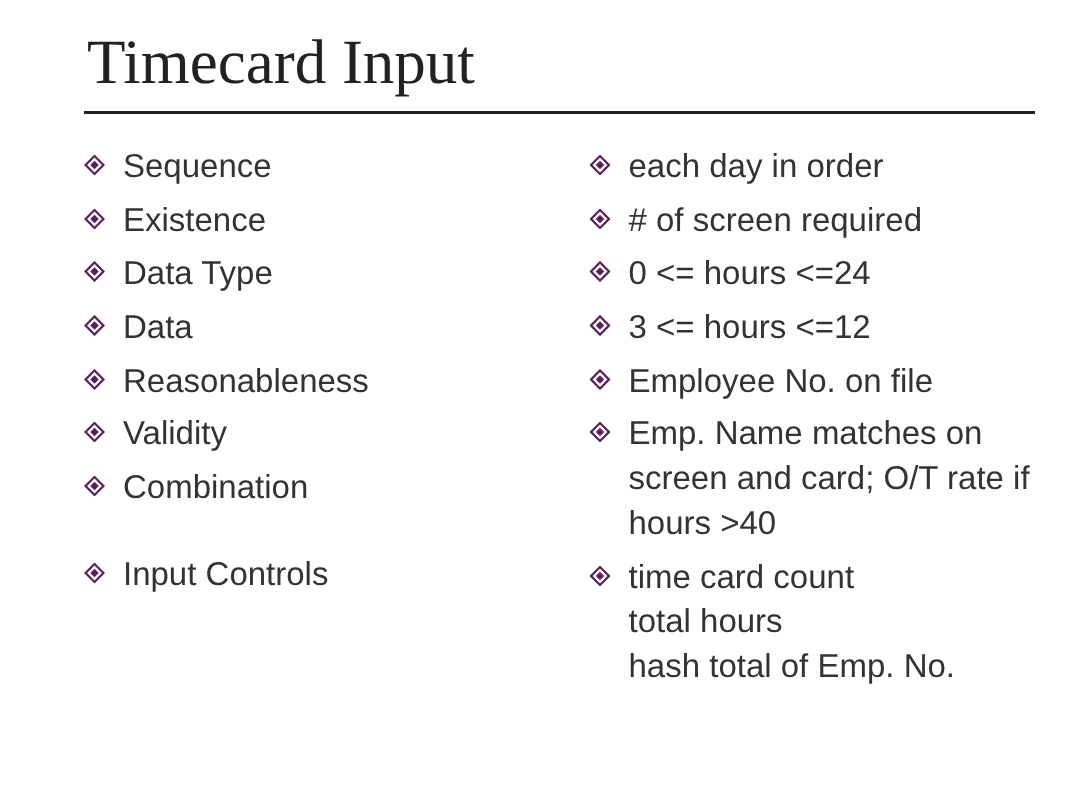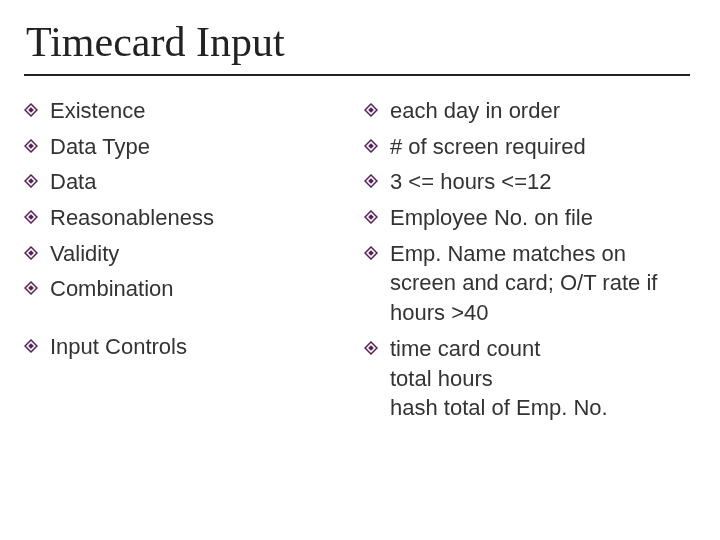--- a/index.html
+++ b/index.html
@@ -9,21 +9,21 @@
     height: 540px;
     background: #ffffff;
     font-family: Verdana, Geneva, sans-serif;
     overflow: hidden;
   }
   .slide {
     width: 720px;
     height: 540px;
     position: relative;
     box-sizing: border-box;
-    padding: 18px 30px 20px 24px;
+    padding: 18px 30px 20px 56px;
   }
   .title {
     font-family: "Times New Roman", Times, serif;
     font-size: 42px;
     color: #222;
     margin: 0 0 8px 2px;
     font-weight: 400;
   }
   .rule {
     border: none;
@@ -76,20 +76,28 @@
 
   <div class="cols">
     <div class="col col-left">
       <ul class="bullets" id="left-list">
           <li>
             <svg class="bullet-icon" viewBox="0 0 14 14">
               <rect x="2" y="2" width="10" height="10" fill="#5a1f5a" transform="rotate(45 7 7)"></rect>
               <rect x="3.5" y="3.5" width="7" height="7" fill="#fff" transform="rotate(45 7 7)"></rect>
               <rect x="5" y="5" width="4" height="4" fill="#5a1f5a" transform="rotate(45 7 7)"></rect>
             </svg>
+            <span class="multiline">Sequence</span>
+          </li>
+          <li>
+            <svg class="bullet-icon" viewBox="0 0 14 14">
+              <rect x="2" y="2" width="10" height="10" fill="#5a1f5a" transform="rotate(45 7 7)"></rect>
+              <rect x="3.5" y="3.5" width="7" height="7" fill="#fff" transform="rotate(45 7 7)"></rect>
+              <rect x="5" y="5" width="4" height="4" fill="#5a1f5a" transform="rotate(45 7 7)"></rect>
+            </svg>
             <span class="multiline">Existence</span>
           </li>
           <li>
             <svg class="bullet-icon" viewBox="0 0 14 14">
               <rect x="2" y="2" width="10" height="10" fill="#5a1f5a" transform="rotate(45 7 7)"></rect>
               <rect x="3.5" y="3.5" width="7" height="7" fill="#fff" transform="rotate(45 7 7)"></rect>
               <rect x="5" y="5" width="4" height="4" fill="#5a1f5a" transform="rotate(45 7 7)"></rect>
             </svg>
             <span class="multiline">Data Type</span>
           </li>
@@ -148,20 +156,28 @@
             </svg>
             <span class="multiline">each day in order</span>
           </li>
           <li>
             <svg class="bullet-icon" viewBox="0 0 14 14">
               <rect x="2" y="2" width="10" height="10" fill="#5a1f5a" transform="rotate(45 7 7)"></rect>
               <rect x="3.5" y="3.5" width="7" height="7" fill="#fff" transform="rotate(45 7 7)"></rect>
               <rect x="5" y="5" width="4" height="4" fill="#5a1f5a" transform="rotate(45 7 7)"></rect>
             </svg>
             <span class="multiline"># of screen required</span>
+          </li>
+          <li>
+            <svg class="bullet-icon" viewBox="0 0 14 14">
+              <rect x="2" y="2" width="10" height="10" fill="#5a1f5a" transform="rotate(45 7 7)"></rect>
+              <rect x="3.5" y="3.5" width="7" height="7" fill="#fff" transform="rotate(45 7 7)"></rect>
+              <rect x="5" y="5" width="4" height="4" fill="#5a1f5a" transform="rotate(45 7 7)"></rect>
+            </svg>
+            <span class="multiline">0 &lt;= hours &lt;=24</span>
           </li>
           <li>
             <svg class="bullet-icon" viewBox="0 0 14 14">
               <rect x="2" y="2" width="10" height="10" fill="#5a1f5a" transform="rotate(45 7 7)"></rect>
               <rect x="3.5" y="3.5" width="7" height="7" fill="#fff" transform="rotate(45 7 7)"></rect>
               <rect x="5" y="5" width="4" height="4" fill="#5a1f5a" transform="rotate(45 7 7)"></rect>
             </svg>
             <span class="multiline">3 &lt;= hours &lt;=12</span>
           </li>
           <li>

